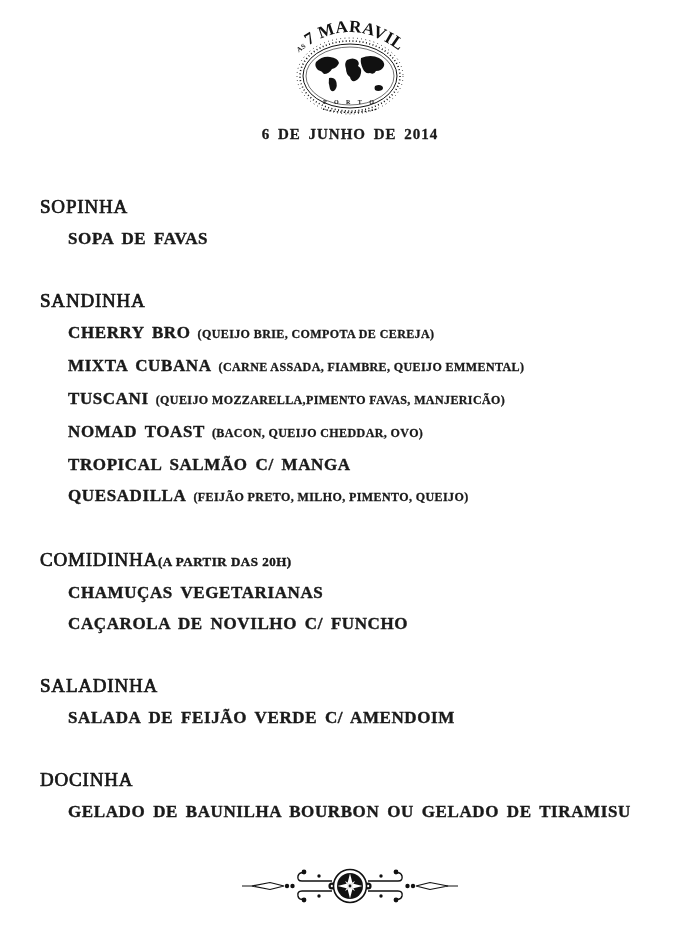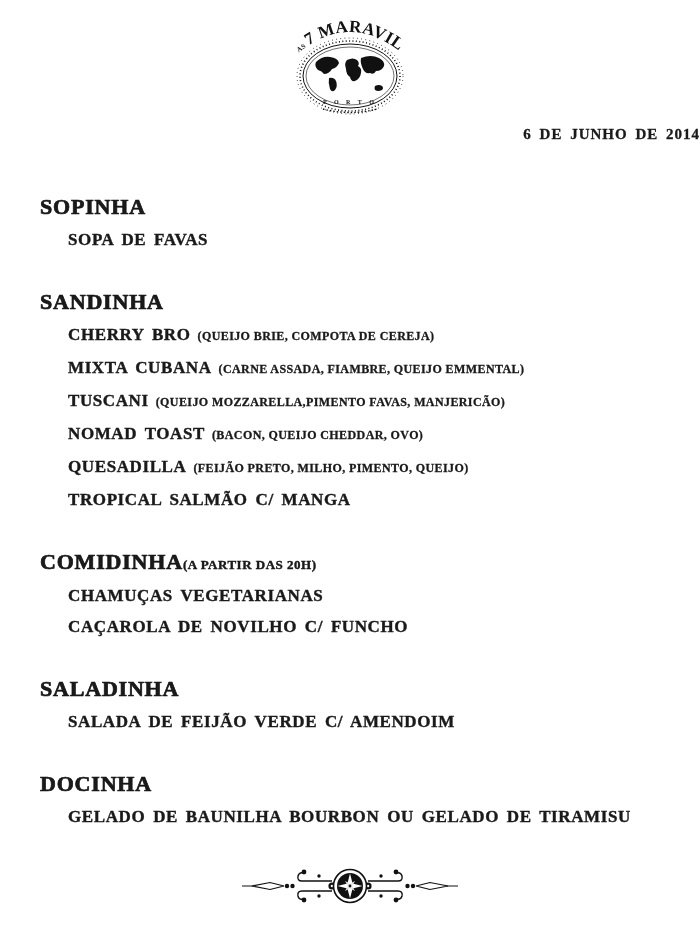--- a/index.html
+++ b/index.html
@@ -22,37 +22,37 @@
     display:block;
     margin:0 auto;
     width:150px;height:112px;
   }
   .date-line{
     margin-top:8px;
     font-size:15px;
     font-weight:bold;
     letter-spacing:1px;
     word-spacing:3px;
-    text-align:right;
+    text-align:center;
     -webkit-text-stroke:0.3px #1a1a1a;
   }
   
   .menu{
     margin:48px 40px 0 40px;
   }
   .section{
     margin-bottom:31px;
   }
   .section-title-row{
     line-height:31px;
     white-space:nowrap;
   }
   .section-title{
-    font-size:22px;
-    font-weight:bold;
+    font-size:19px;
+    font-weight:normal;
     letter-spacing:0.8px;
     -webkit-text-stroke:0.7px #111;
   }
   .section-note{
     font-size:13px;
     font-weight:bold;
     letter-spacing:0.5px;
     margin-left:0;
     -webkit-text-stroke:0.4px #111;
   }
@@ -150,24 +150,24 @@
       <div class="menu-item">
         <span class="item-name">MIXTA CUBANA</span><span class="item-detail">(CARNE ASSADA, FIAMBRE, QUEIJO EMMENTAL)</span>
       </div>
       <div class="menu-item">
         <span class="item-name">TUSCANI</span><span class="item-detail">(QUEIJO MOZZARELLA,PIMENTO FAVAS, MANJERICÃO)</span>
       </div>
       <div class="menu-item">
         <span class="item-name">NOMAD TOAST</span><span class="item-detail">(BACON, QUEIJO CHEDDAR, OVO)</span>
       </div>
       <div class="menu-item">
+        <span class="item-name">TROPICAL SALMÃO C/ MANGA</span>
+      </div>
+      <div class="menu-item">
         <span class="item-name">QUESADILLA</span><span class="item-detail">(FEIJÃO PRETO, MILHO, PIMENTO, QUEIJO)</span>
-      </div>
-      <div class="menu-item">
-        <span class="item-name">TROPICAL SALMÃO C/ MANGA</span>
       </div>
     </div>
 
     <div class="section">
       <div class="section-title-row">
         <span class="section-title">COMIDINHA</span><span class="section-note">(A PARTIR DAS 20H)</span>
       </div>
       <div class="menu-item">
         <span class="item-name">CHAMUÇAS VEGETARIANAS</span>
       </div>

